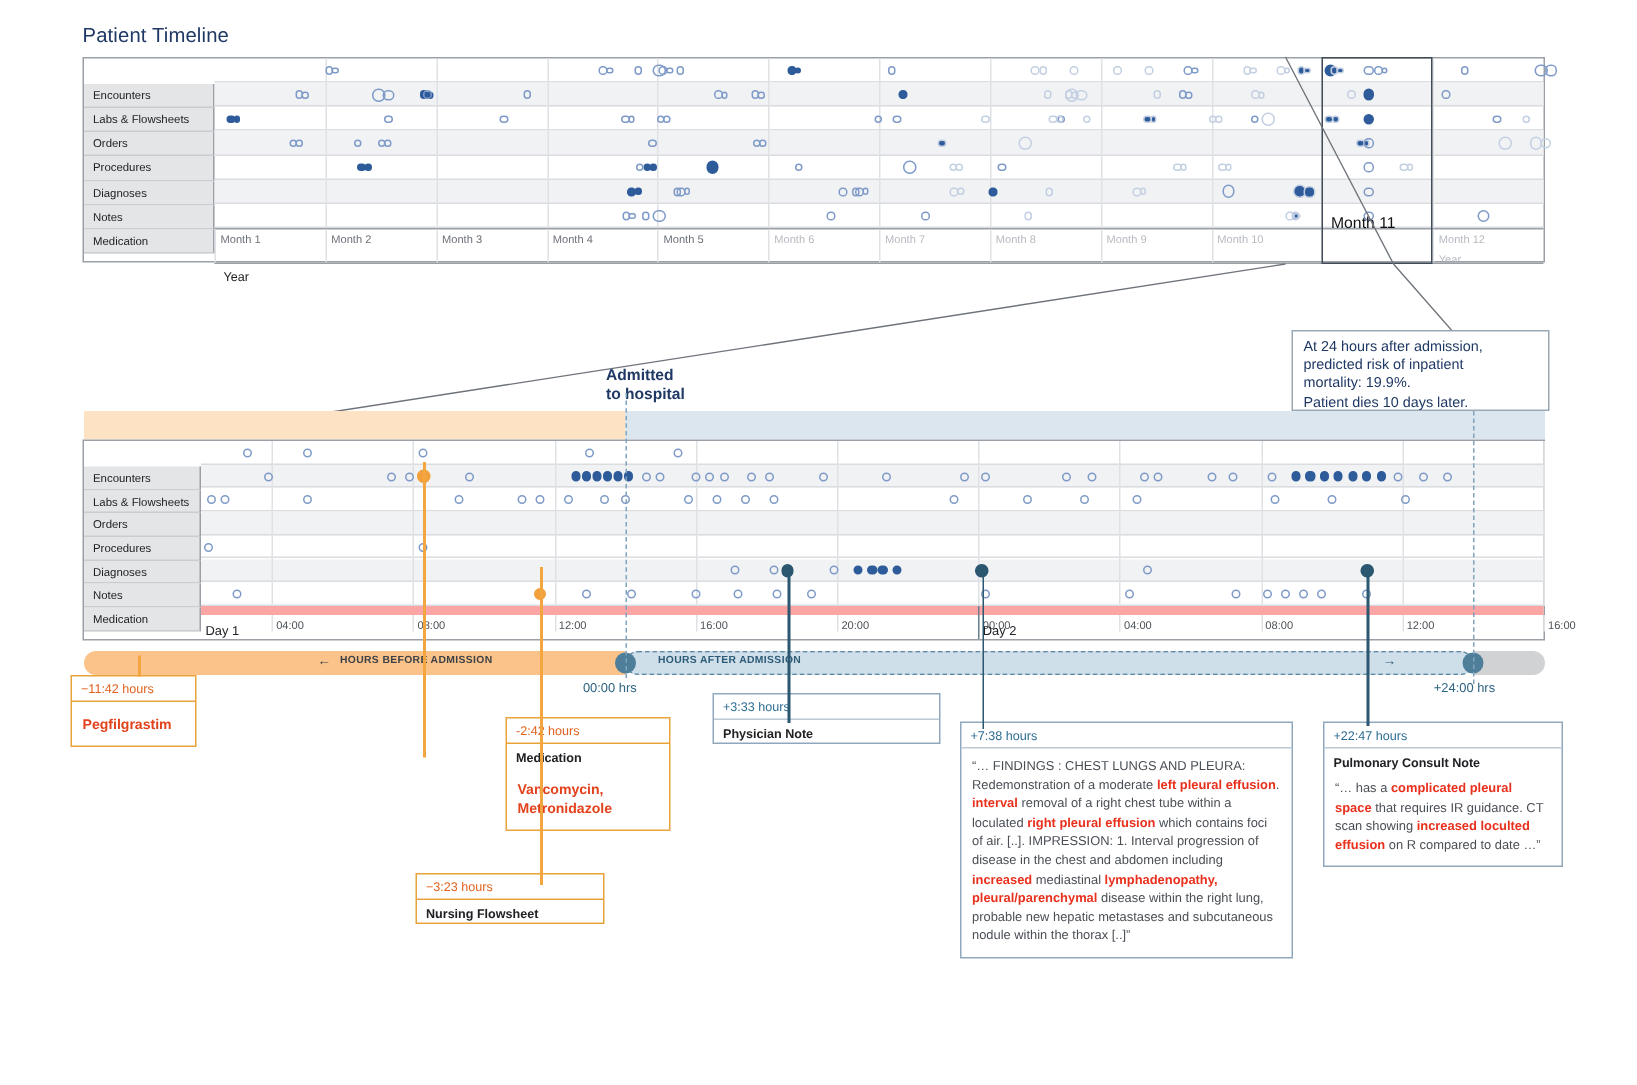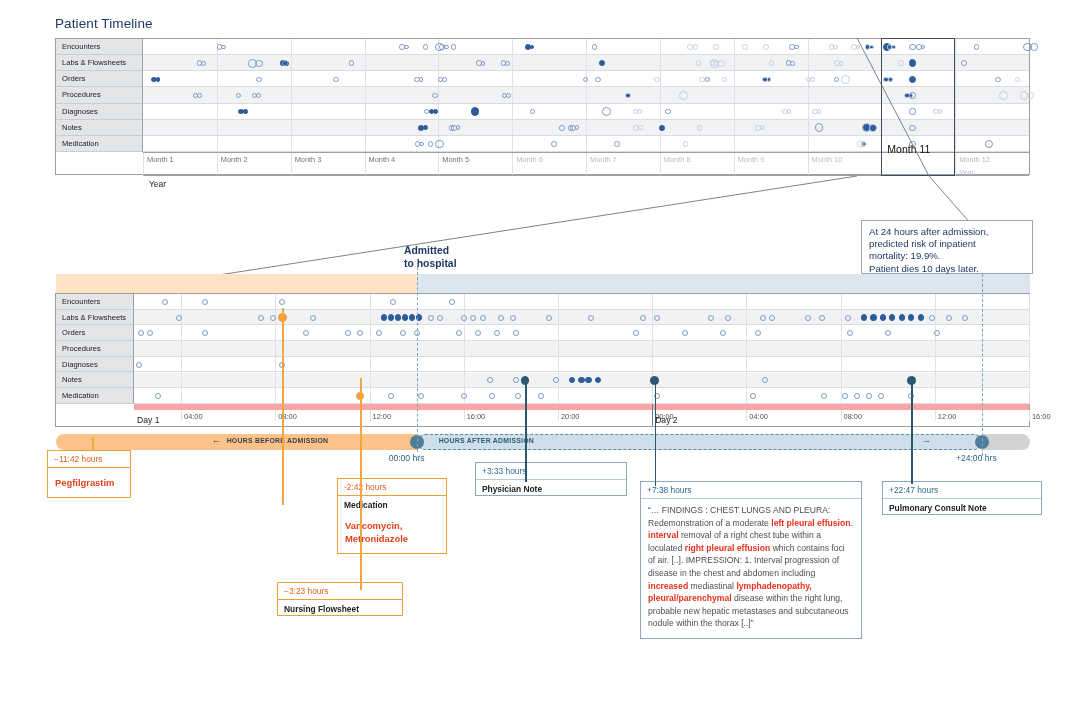--- a/index.html
+++ b/index.html
@@ -12,21 +12,21 @@
   .abs{position:absolute;}
 
   
   #page-title{
     left:55px;top:16px;font-size:13.5px;color:#1f3864;font-weight:400;
     letter-spacing:.1px;
   }
 
   
   .tl{position:absolute;box-sizing:border-box;}
-  .tl-labels{position:absolute;left:0;top:0;box-sizing:border-box;}
+  .tl-labels{position:absolute;left:0;top:17px;box-sizing:border-box;}
   .tl-row-label{
     box-sizing:border-box;border-bottom:1px solid #c9ccd1;border-right:1px solid #9aa0a6;
     background:#e4e5e7;color:#202124;display:flex;align-items:center;
     padding-left:6px;white-space:nowrap;
   }
   .tl-lanes{position:absolute;top:0;box-sizing:border-box;}
   .lane{
     position:absolute;left:0;right:0;box-sizing:border-box;
     border-bottom:1px solid #dadce0;
   }
@@ -549,20 +549,21 @@
       <div class="hdr">+3:33 hours</div>
       <div class="sub">Physician Note</div>
     </div>
     <div class="card blue" style="left: 640px; top: 481px; width: 222px;">
       <div class="hdr">+7:38 hours</div>
       <div class="body"><span>“…  FINDINGS : CHEST LUNGS AND PLEURA: Redemonstration of a moderate </span><span class="hl">left pleural effusion</span><span>. </span><span class="hl">interval</span><span> removal of a right chest tube within a loculated </span><span class="hl">right pleural effusion</span><span> which contains foci of air. [..]. IMPRESSION: 1. Interval progression of disease in the chest and abdomen including </span><span class="hl">increased</span><span> mediastinal </span><span class="hl">lymphadenopathy, pleural/parenchymal</span><span> disease within the right lung, probable new hepatic metastases and subcutaneous nodule within the thorax [..]”</span></div>
     </div>
     <div class="card blue" style="left: 882px; top: 481px; width: 160px;">
       <div class="hdr">+22:47 hours</div>
       <div class="sub">Pulmonary Consult Note</div>
+      <div class="body"><span>“… has a </span><span class="hl">complicated pleural space</span><span> that requires IR guidance. CT scan showing </span><span class="hl">increased loculted effusion</span><span> on R compared to date …”</span></div>
     </div>
   </div>
 
 <div class="rule orange" style="left: 282.382px; top: 308px; height: 197px;"></div>
 <div class="rule orange" style="left: 360.105px; top: 378px; height: 212px;"></div>
 <div class="rule orange" style="left: 92px; top: 437px; height: 14px;"></div>
 <div class="rule dark" style="left: 524.974px; top: 378.5px; height: 103.5px;"></div>
 <div class="rule dark" style="left: 654.513px; top: 378.5px; height: 107.5px;"></div>
 <div class="rule dark" style="left: 911.237px; top: 378.5px; height: 105.5px;"></div>
 <div class="rule dash" style="left: 416.632px; top: 262px; height: 190px;"></div>

